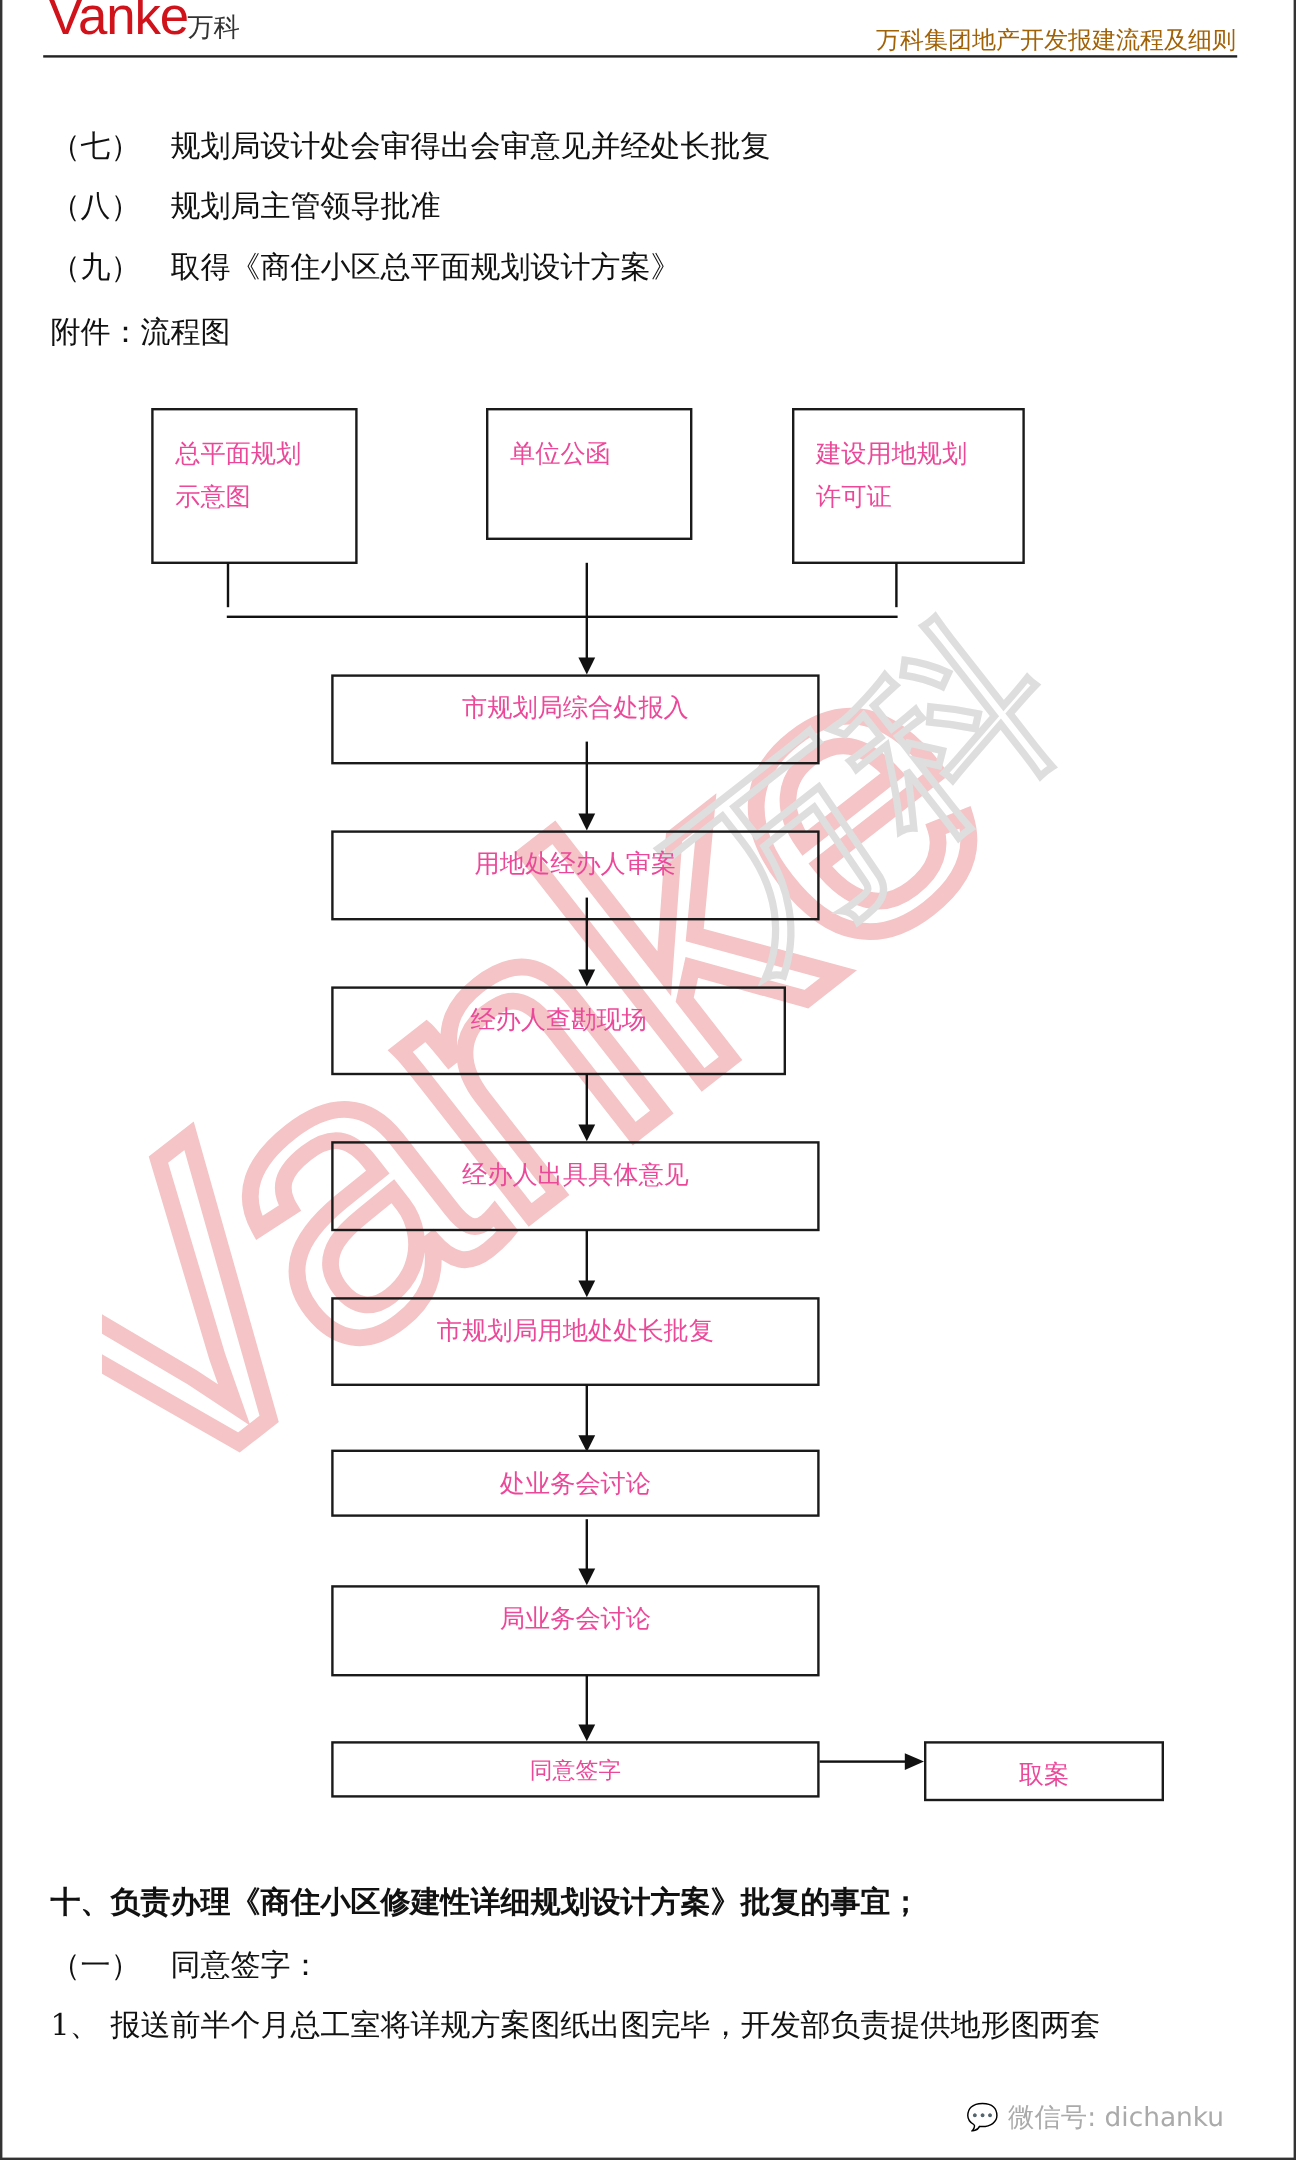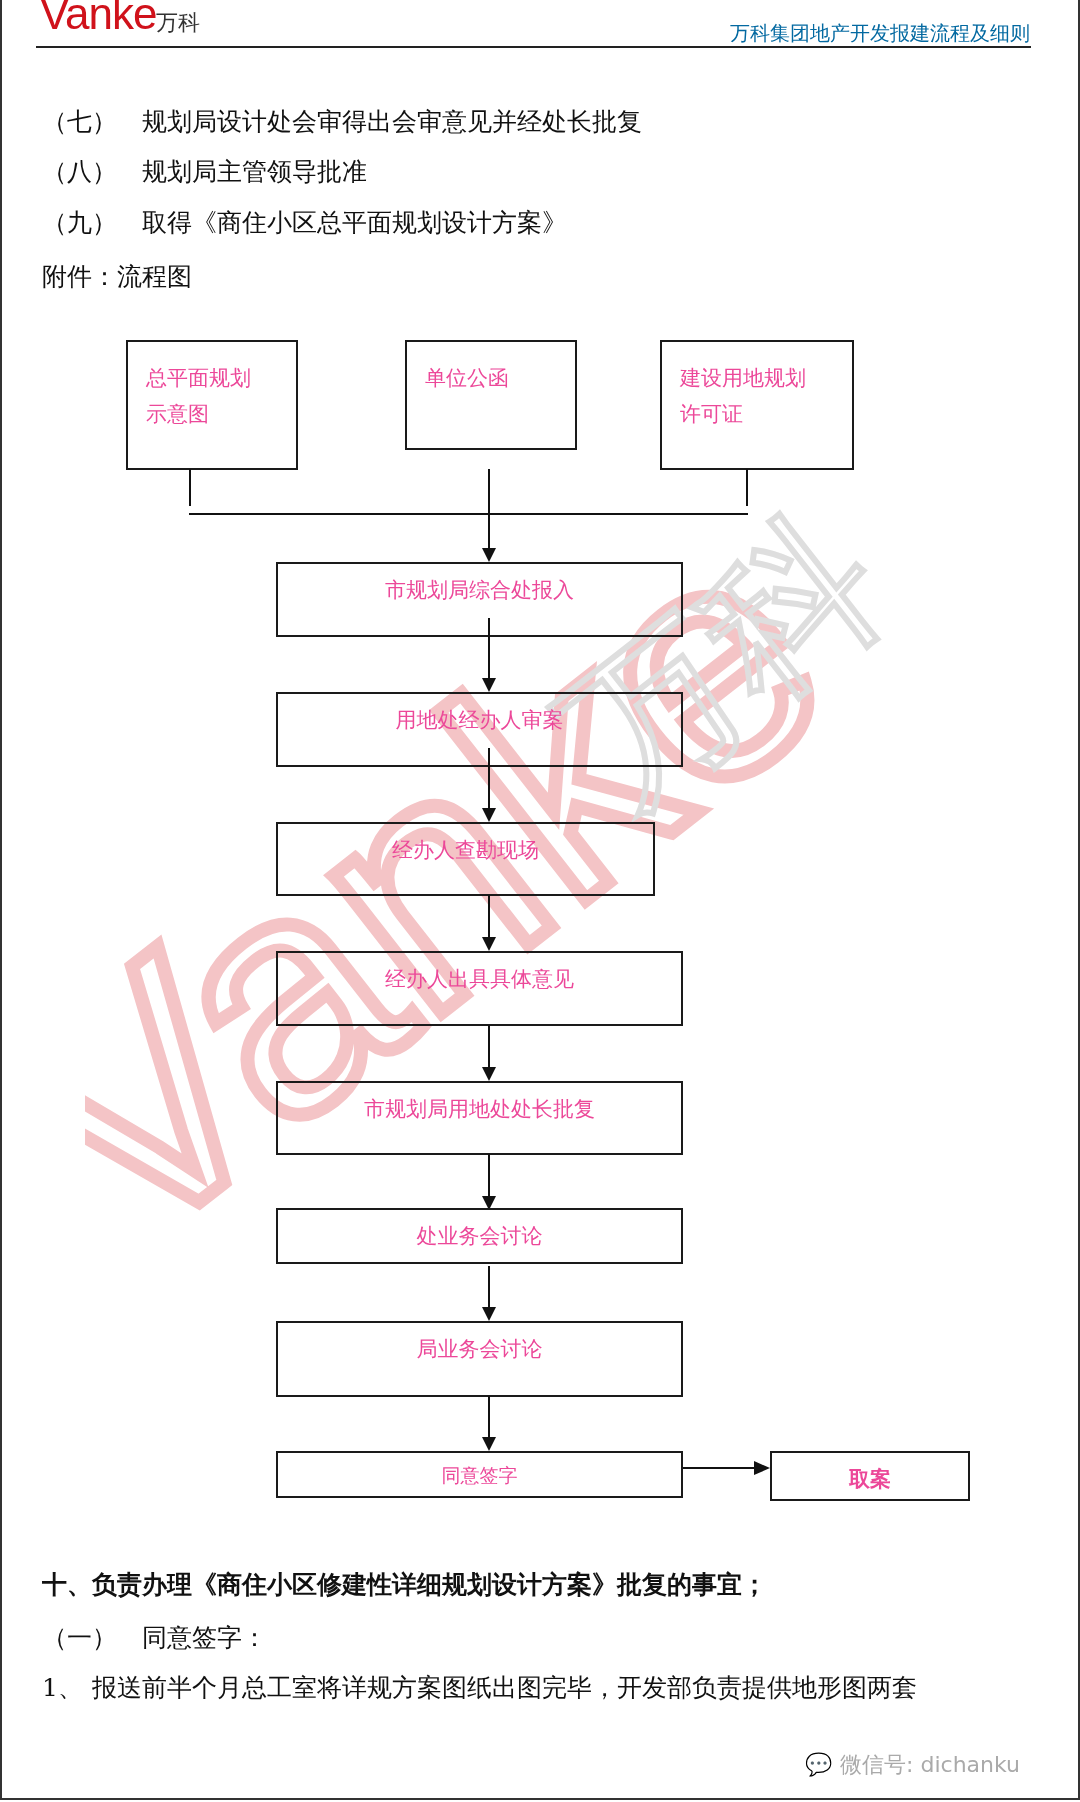--- a/index.html
+++ b/index.html
@@ -4,21 +4,21 @@
 <style>
   html, body { margin:0; padding:0; background:#fff; }
   body { width:1080px; height:1802px; position:relative; overflow:hidden;
          font-family: "DejaVu Serif", "Liberation Serif", serif; color:#111; }
   .frame { position:absolute; left:0; top:0; width:1076px; height:1798px;
            border:2px solid #333; border-top:none; box-sizing:content-box; }
   .abs { position:absolute; }
   .logo { left:40px; top:-8px; font-family:"Liberation Sans", sans-serif; font-size:44px;
           color:#d0121b; letter-spacing:-1px; line-height:44px; }
   .logo-cn { left:156px; top:8px; font-family:"DejaVu Sans", sans-serif; font-size:22px; color:#333; }
-  .doc-title { right:50px; top:20px; font-size:20px; color:#0369a1; font-family:"DejaVu Sans", sans-serif; }
+  .doc-title { right:50px; top:20px; font-size:20px; color:#a16207; font-family:"DejaVu Sans", sans-serif; }
   .hr { left:36px; width:995px; top:46px; height:2px; background:#222; }
   .line { font-size:25px; line-height:30px; white-space:nowrap; }
   .lbl { display:inline-block; width:100px; }
   .bold { font-weight:bold; }
   .box { position:absolute; border:2px solid #1a1a1a; background:rgba(255,255,255,0.0); box-sizing:border-box;
          font-family:"DejaVu Sans", sans-serif; font-size:21px; color:#ec4899; }
   .box.center { text-align:center; }
   .box.top-left { padding:18px 0 0 18px; line-height:36px; text-align:left; }
   .vl { position:absolute; width:2px; background:#111; }
   .hl { position:absolute; height:2px; background:#111; }
@@ -100,21 +100,21 @@
 <div class="arrow-down" style="left:482px; top:1307px;"></div>
 
 <div class="box center" style="left:276px; top:1321px; width:407px; height:76px; padding-top:12px;"><span>局业务会讨论</span></div>
 <div class="vl" style="left:488px; top:1396px; height:43px;"></div>
 <div class="arrow-down" style="left:482px; top:1437px;"></div>
 
 <div class="box center" style="left:276px; top:1451px; width:407px; height:47px; padding-top:10px; font-size:19px;"><span>同意签字</span></div>
 
 <div class="hl" style="left:683px; top:1467px; width:72px;"></div>
 <div class="arrow-right" style="left:754px; top:1461px;"></div>
-<div class="box center" style="left:770px; top:1451px; width:200px; height:50px; padding-top:12px;font-weight:bold;"><span>取案</span></div>
+<div class="box center" style="left:770px; top:1451px; width:200px; height:50px; padding-top:12px;"><span>取案</span></div>
 
 <div class="abs line bold" style="left:42px; top:1570px;">十、负责办理《商住小区修建性详细规划设计方案》批复的事宜；</div>
 <div class="abs line" style="left:42px; top:1623px;">
   <span class="lbl" style="width:100px;">（一）</span><span>同意签字：</span>
 </div>
 <div class="abs line" style="left:42px; top:1673px;">
   <span class="lbl" style="width:50px;">1、</span><span>报送前半个月总工室将详规方案图纸出图完毕，开发部负责提供地形图两套</span>
 </div>
 
 <div class="abs wechat">

